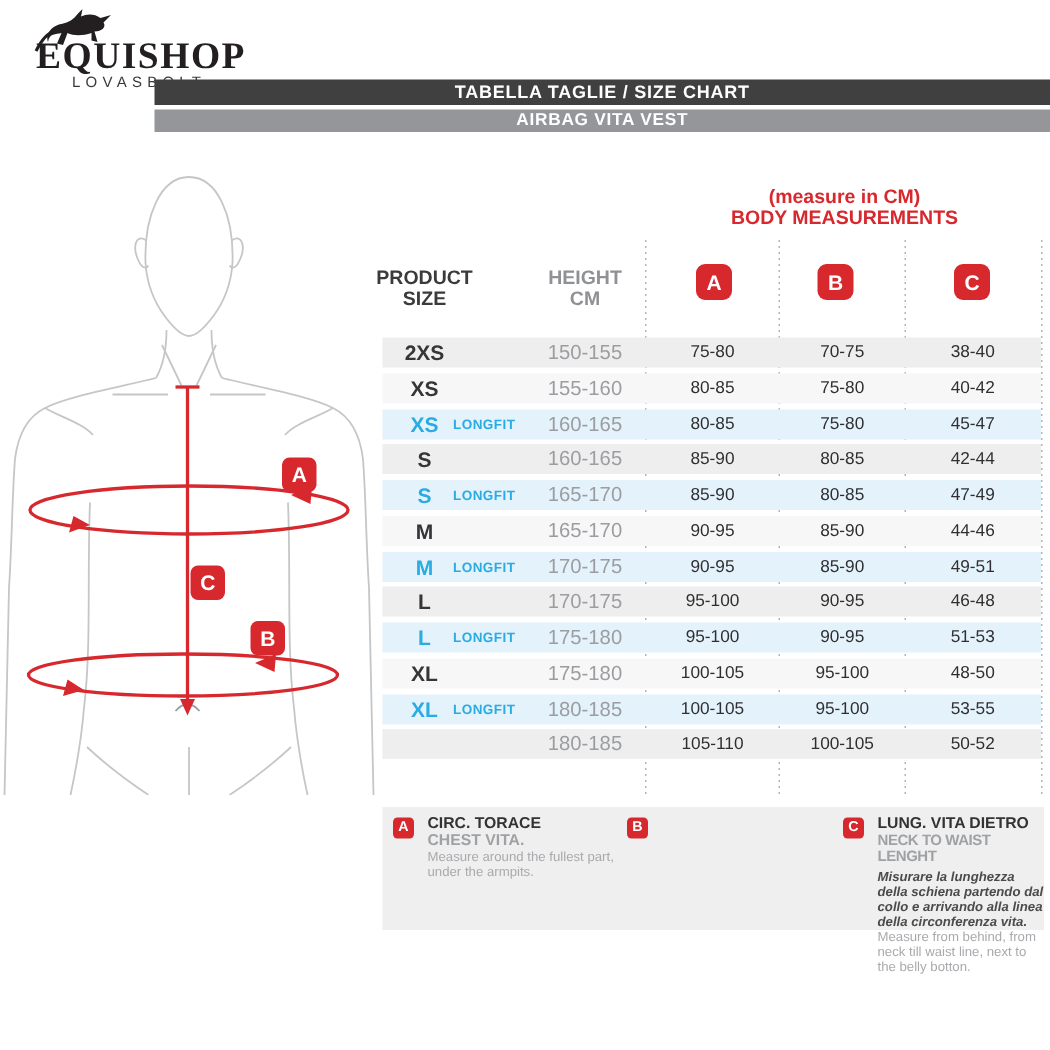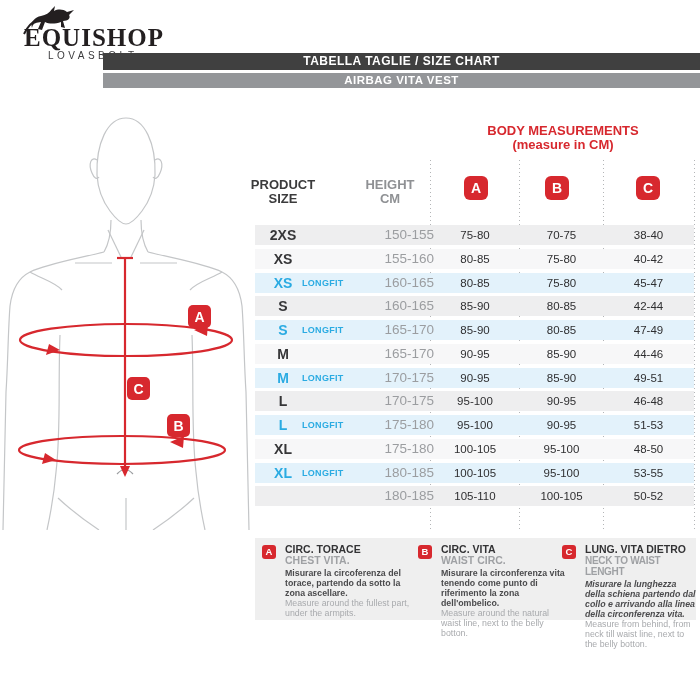--- a/index.html
+++ b/index.html
@@ -43,21 +43,21 @@
   .trow{position:absolute;left:0;width:466px;height:20px;line-height:20px;}
   .band{position:absolute;left:25px;top:0;width:439px;height:20px;z-index:0;}
   .band.gray{background:#eeeeef;}
   .band.light{background:#f7f7f8;}
   .band.blue{background:#e3f2fb;}
   .cell{position:absolute;top:0;text-align:center;z-index:1;}
   .c-size{left:0;width:106px;font-weight:bold;font-size:14px;color:#363638;}
   .c-size.blue{color:#2aabe2;}
   .c-lf{position:absolute;left:72px;width:70px;text-align:left;z-index:1;
         font-weight:bold;font-size:9px;color:#2aabe2;letter-spacing:.3px;}
-  .c-height{left:116px;width:88px;font-size:13.5px;color:#9b9da0;text-align:right;}
+  .c-height{left:116px;width:88px;font-size:13.5px;color:#9b9da0;}
   .c-a{left:200px;width:90px;font-size:11.5px;color:#2f2f31;}
   .c-b{left:290px;width:83px;font-size:11.5px;color:#2f2f31;}
   .c-c{left:373px;width:91px;font-size:11.5px;color:#2f2f31;}
 
   
   .legend{position:absolute;left:255px;top:538px;width:441px;height:82px;background:#efefef;}
   .lg-badge{position:absolute;top:7px;width:14px;height:14px;border-radius:3px;
             background:#d7282e;color:#fff;font-weight:bold;font-size:9.5px;
             text-align:center;line-height:14px;}
   .lg-col{position:absolute;top:6px;}
@@ -126,22 +126,22 @@
       <rect x="188" y="205" width="23" height="23" rx="5" fill="#d7282e"></rect>
       <text x="199.5" y="221.5" fill="#fff">A</text>
       <rect x="127" y="277" width="23" height="23" rx="5" fill="#d7282e"></rect>
       <text x="138.5" y="293.5" fill="#fff">C</text>
       <rect x="167" y="314" width="23" height="23" rx="5" fill="#d7282e"></rect>
       <text x="178.5" y="330.5" fill="#fff">B</text>
     </g>
   </svg>
 
   <div class="sec-title">
+    <div>(measure in CM)</div>
     <div>BODY MEASUREMENTS</div>
-    <div>(measure in CM)</div>
   </div>
 
   <div class="colhead product">
     <div>PRODUCT</div>
     <div>SIZE</div>
   </div>
   <div class="colhead height">
     <div>HEIGHT</div>
     <div>CM</div>
   </div>
@@ -256,30 +256,23 @@
         <div class="cell c-b">100-105</div>
         <div class="cell c-c">50-52</div>
       </div>
     </div>
 
   <div class="legend">
     <div class="lg-badge" style="left:7px;">A</div>
     <div class="lg-col" style="left:30px;width:128px;">
       <div class="lg-title">CIRC. TORACE</div>
       <div class="lg-sub">CHEST VITA.</div>
-      <div class="lg-it">Misurare la circoferenza del torace, partendo da sotto la zona ascellare.</div>
       <div class="lg-en">Measure around the fullest part, under the armpits.</div>
     </div>
     <div class="lg-badge" style="left:163px;">B</div>
-    <div class="lg-col" style="left:186px;width:130px;">
-      <div class="lg-title">CIRC. VITA</div>
-      <div class="lg-sub">WAIST CIRC.</div>
-      <div class="lg-it">Misurare la circonferenza vita tenendo come punto di riferimento la zona dell'ombelico.</div>
-      <div class="lg-en">Measure around the natural waist line, next to the belly botton.</div>
-    </div>
     <div class="lg-badge" style="left:307px;">C</div>
     <div class="lg-col" style="left:330px;width:112px;">
       <div class="lg-title">LUNG. VITA DIETRO</div>
       <div class="lg-sub" style="letter-spacing:-0.3px;font-size:10px;">NECK TO WAIST LENGHT</div>
       <div class="lg-it italic">Misurare la lunghezza della schiena partendo dal collo e arrivando alla linea della circonferenza vita.</div>
       <div class="lg-en">Measure from behind, from neck till waist line, next to the belly botton.</div>
     </div>
   </div>
 
 </div>

